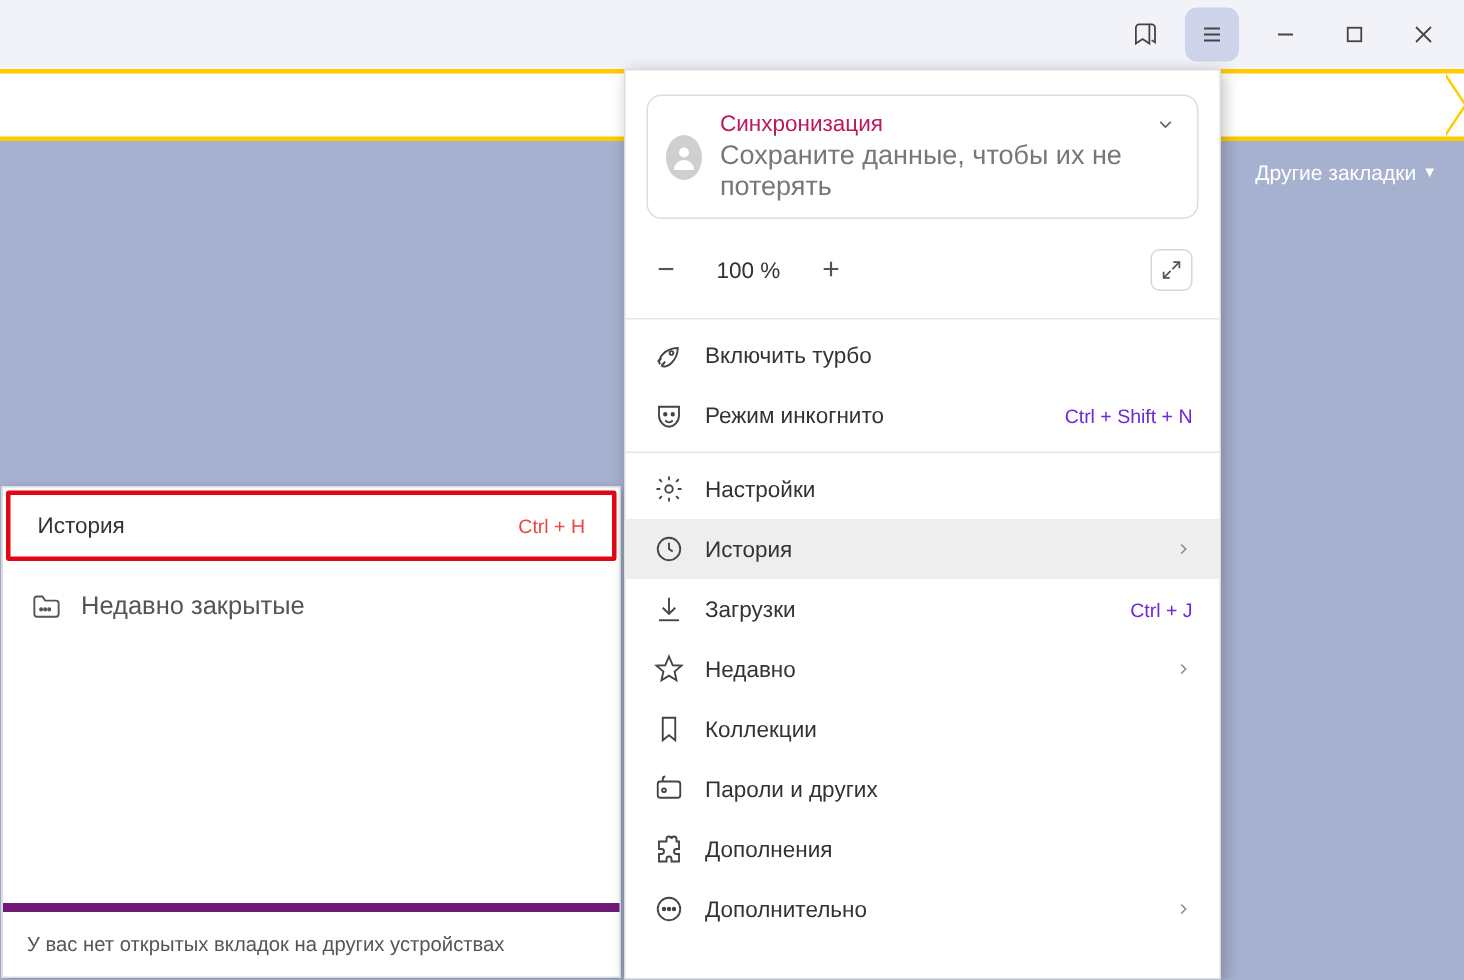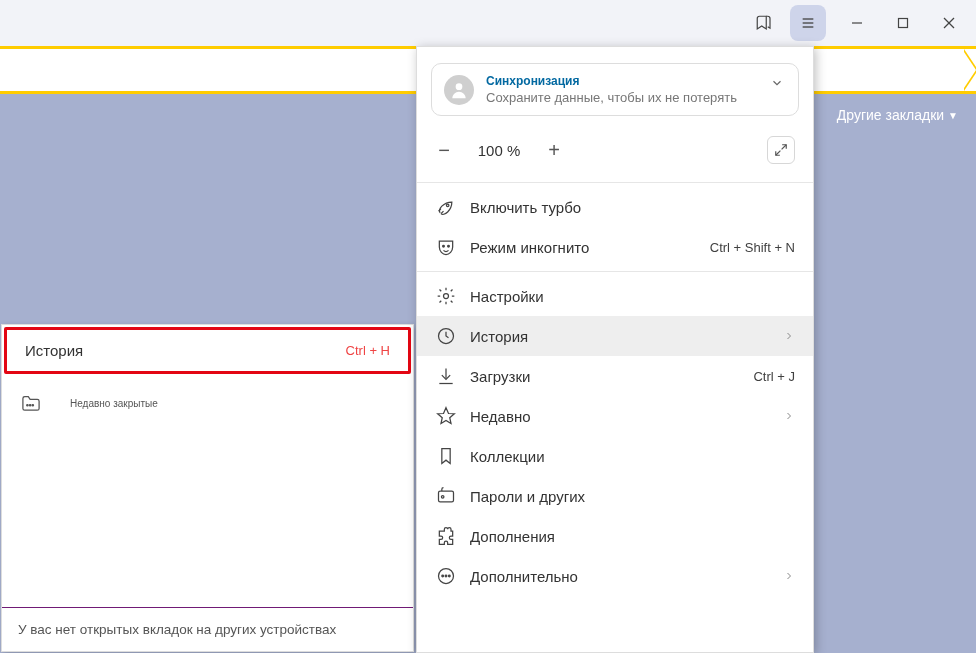--- a/index.html
+++ b/index.html
@@ -83,28 +83,28 @@
   .history-header {
     display:flex; align-items:center; justify-content:space-between;
     padding: 12px 18px;
     border: 3px solid #e30613;
     margin: 2px;
     border-radius: 2px;
   }
   .history-header .title { color:#333; font-size:15px; }
   .history-header .shortcut { color:#ef4444; font-size:13px; }
   .recently-closed {
-    display:flex; align-items:center; gap:28px;
+    display:flex; align-items:center; gap:12px;
     padding: 18px 18px;
-    color:#555; font-size:10px;
+    color:#555; font-size:17px;
   }
   .folder-icon { color:#555; }
   .history-footer {
     margin-top:auto;
-    border-top:1px solid #701a75;
+    border-top:6px solid #701a75;
     padding: 14px 16px;
     color:#555; font-size:13.5px;
   }
 
   
   .menu {
     position: absolute;
     left: 416px; top: 46px;
     width: 398px;
     height: 607px;
@@ -120,22 +120,22 @@
     padding: 10px 40px 10px 12px;
     display:flex; align-items:center; gap:12px;
     position:relative;
   }
   .avatar {
     width:30px; height:30px; border-radius:50%;
     background:#cfcfcf;
     display:flex; align-items:center; justify-content:center;
     color:#fff;
   }
-  .sync-card .title { font-weight:bold; font-size:12px; color:#0369a1; }
-  .sync-card .sub { font-size:13px; color:#777; margin-top:2px; }
+  .sync-card .title { font-weight:normal; font-size:15px; color:#be185d; }
+  .sync-card .sub { font-size:18px; color:#777; margin-top:2px; }
   .sync-card .chev {
     position:absolute; right:14px; top:12px; color:#666;
   }
 
   .zoom-row {
     display:flex; align-items:center;
     padding: 10px 18px 14px;
     gap: 18px;
     color:#333; font-size:15px;
   }
@@ -153,21 +153,21 @@
 
   .menu-item {
     display:flex; align-items:center;
     gap: 13px;
     padding: 10px 18px;
     color:#333; font-size:15px;
     cursor:pointer;
     position:relative;
   }
   .menu-item .mi-icon { width:22px; display:flex; justify-content:center; color:#444; }
-  .menu-item .shortcut { margin-left:auto; color:#404040; font-size:13px; }
+  .menu-item .shortcut { margin-left:auto; color:#6d28d9; font-size:13px; }
   .menu-item .chev-right { margin-left:auto; color:#888; }
   .menu-item.highlight { background:#eeeeee; }
 
   svg { display:block; }
 </style>
 </head>
 <body>
 
 <div class="titlebar">
   <div class="bookmark-btn">

